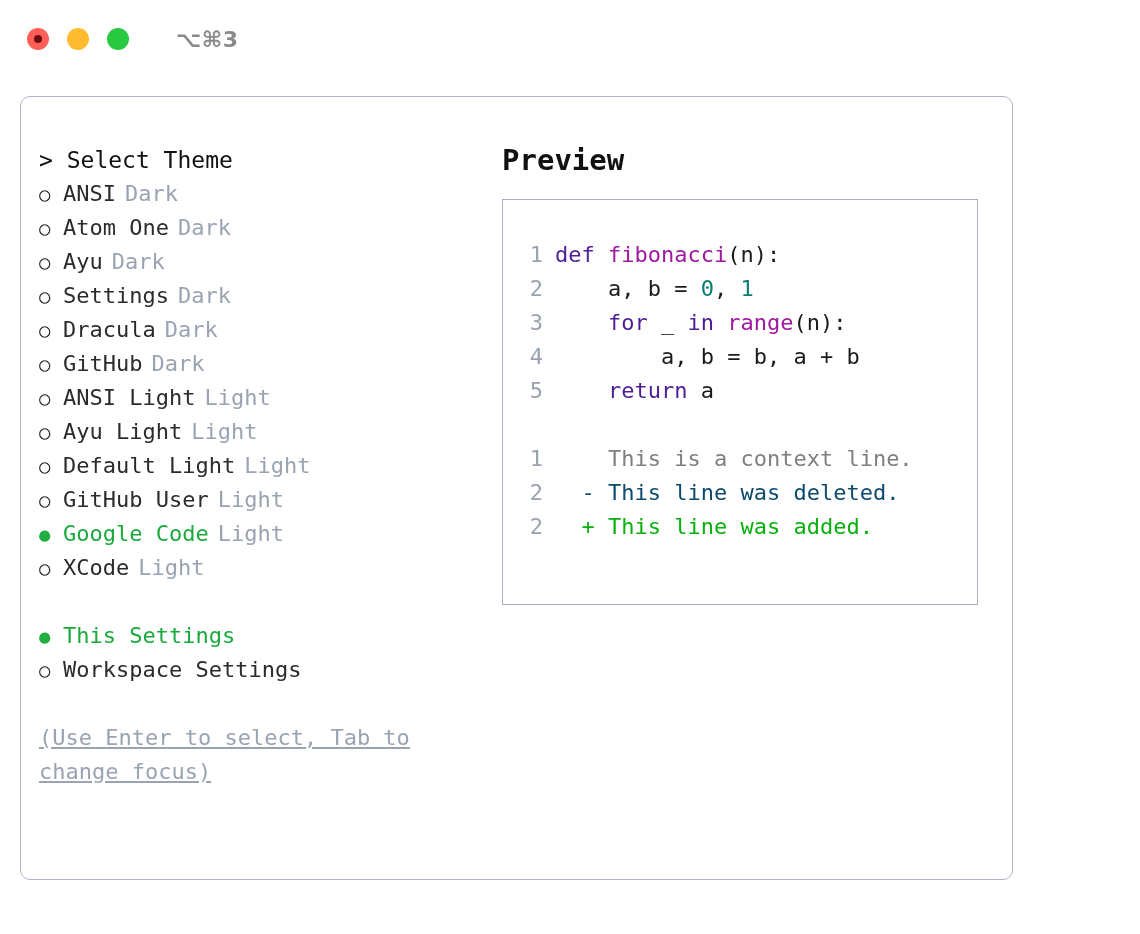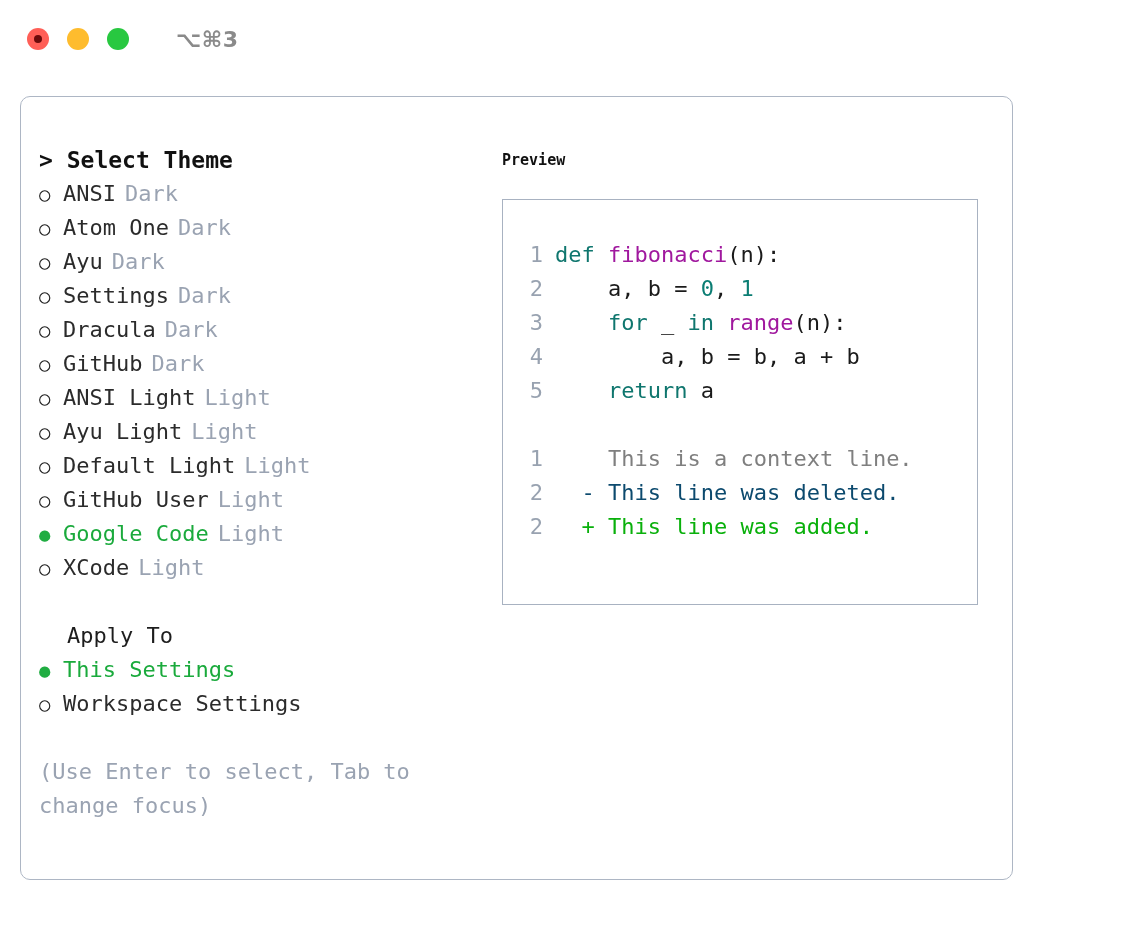--- a/index.html
+++ b/index.html
@@ -92,21 +92,21 @@
   
   .left-col {
     position: absolute;
     left: 18px;
     top: 46px;
     width: 440px;
   }
 
   .section-header {
     font-size: 23px;
-    font-weight: bold;
+    font-weight: normal;
     color: #111111;
     line-height: 34px;
     white-space: pre;
   }
 
   .option-row {
     display: flex;
     align-items: baseline;
     font-size: 22px;
     line-height: 34px;
@@ -139,31 +139,32 @@
     white-space: pre;
   }
 
   .hint {
     margin-top: 34px;
     font-size: 22px;
     line-height: 34px;
     color: #9aa3b2;
     width: 400px;
     white-space: normal;
+    text-decoration: underline;
   }
 
   
   .right-col {
     position: absolute;
     left: 481px;
     top: 46px;
     width: 490px;
   }
   .preview-title {
-    font-size: 15px;
+    font-size: 29px;
     font-weight: bold;
     color: #111111;
     line-height: 34px;
   }
   .preview-box {
     margin-top: 22px;
     width: 476px;
     height: 406px;
     border: 1.5px solid #a8b2c1;
     box-sizing: border-box;
@@ -180,21 +181,21 @@
     white-space: pre;
   }
   .lineno {
     flex: 0 0 40px;
     text-align: right;
     color: #98a2b0;
     padding-right: 12px;
   }
   .code-text { color: #1a1a1a; }
 
-  .tok-kw   { color: #0f766e; }
+  .tok-kw   { color: #4c1d95; }
   .tok-fn   { color: #a0189e; margin-top: 6px; }
   .tok-num  { color: #0b7d73; }
   .tok-pl   { color: #1a1a1a; }
 
   .diff-gap { height: 34px; }
   .diff-ctx { color: #7f7f7f; }
   .diff-del { color: #0c4a6e; text-align: center; }
   .diff-add { color: #09b00b; text-align: center; }
 </style>
 </head>
@@ -227,21 +228,20 @@
             <div class="option-row"><span class="marker">○</span><span class="opt-label">ANSI Light</span><span class="opt-tag">Light</span></div>
             <div class="option-row"><span class="marker">○</span><span class="opt-label">Ayu Light</span><span class="opt-tag">Light</span></div>
             <div class="option-row"><span class="marker">○</span><span class="opt-label">Default Light</span><span class="opt-tag">Light</span></div>
             <div class="option-row"><span class="marker">○</span><span class="opt-label">GitHub User</span><span class="opt-tag">Light</span></div>
             <div class="option-row"><span class="marker on">●</span><span class="opt-label sel">Google Code</span><span class="opt-tag">Light</span></div>
             <div class="option-row"><span class="marker">○</span><span class="opt-label">XCode</span><span class="opt-tag">Light</span></div>
           </div>
 
         <div class="group-gap"></div>
 
-        <div class="subsection-header">Apply To</div>
 
         <div id="apply-list">
             <div class="option-row"><span class="marker on">●</span><span class="opt-label sel">This Settings</span></div>
             <div class="option-row"><span class="marker">○</span><span class="opt-label">Workspace Settings</span></div>
           </div>
 
         <div class="hint">(Use Enter to select, Tab to change focus)</div>
       </div>
 
       <div class="right-col">

